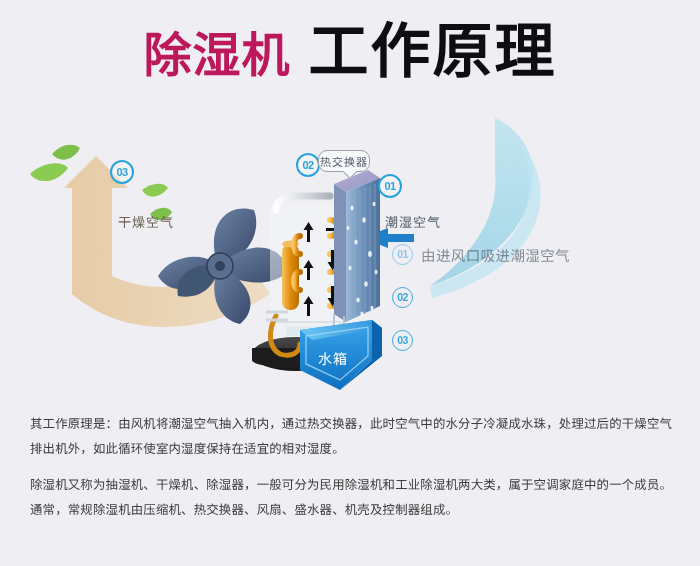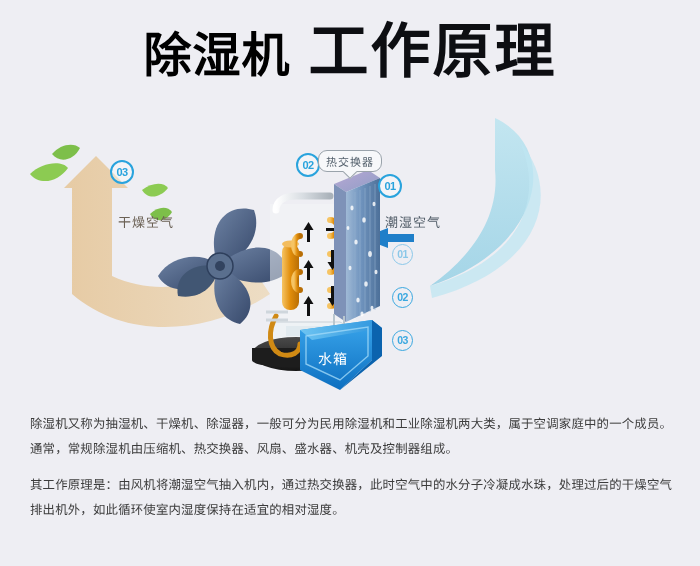--- a/index.html
+++ b/index.html
@@ -12,21 +12,21 @@
   }
   #page{position:relative;width:700px;height:566px;background:#eeeef3;}
 
   
   .title-row{
     position:absolute;left:0;top:22px;width:700px;
     text-align:center;white-space:nowrap;
     line-height:1;
   }
   .title-a{
-    font-size:48px;font-weight:700;color:#000000;
+    font-size:48px;font-weight:700;color:#be185d;
     letter-spacing:1px;vertical-align:baseline;
   }
   .title-b{
     font-size:60px;font-weight:700;color:#0d0e12;
     letter-spacing:2px;margin-left:18px;vertical-align:baseline;
   }
 
   
   .stage{position:absolute;left:0;top:108px;width:700px;height:288px;}
   .stage svg{position:absolute;left:0;top:0;}
@@ -50,21 +50,21 @@
     white-space:nowrap;letter-spacing:1px;
   }
   .lbl-dry{left:118px;top:104px;color:#6b6155;}
   .lbl-wet{left:385px;top:104px;color:#55606b;}
   .lbl-tank{left:318px;top:240px;color:#ffffff;font-size:14px;letter-spacing:1px;}
 
   .callout{
     position:absolute;left:318px;top:42px;
     border:1.4px solid #9aa3ab;border-radius:9px;
     background:#f7f8fa;
-    padding:2px 7px;font-size:11px;color:#54606c;
+    padding:2px 1px;font-size:11px;color:#54606c;
     white-space:nowrap;letter-spacing:1px;
   }
   .callout:after{
     content:"";position:absolute;left:26px;bottom:-6px;
     width:9px;height:9px;background:#f7f8fa;
     border-right:1.4px solid #9aa3ab;border-bottom:1.4px solid #9aa3ab;
     transform:rotate(45deg);
   }
 
   
@@ -287,28 +287,29 @@
     <div class="lbl lbl-dry">干燥空气</div>
     <div class="lbl lbl-wet">潮湿空气</div>
     <div class="lbl lbl-tank">水箱</div>
 
     <div class="callout">热交换器</div>
   </div>
 
   <div class="steps">
     <div class="step faded">
       <div class="step-num">01</div>
+      <div class="step-txt">由进风口吸进潮湿空气</div>
     </div>
     <div class="step">
       <div class="step-num">02</div>
     </div>
     <div class="step">
       <div class="step-num">03</div>
     </div>
   </div>
 
 
   <div class="body-copy">
+    <p>其工作原理是：由风机将潮湿空气抽入机内，通过热交换器，此时空气中的水分子冷凝成水珠，处理过后的干燥空气排出机外，如此循环使室内湿度保持在适宜的相对湿度。</p>
     <p>除湿机又称为抽湿机、干燥机、除湿器，一般可分为民用除湿机和工业除湿机两大类，属于空调家庭中的一个成员。通常，常规除湿机由压缩机、热交换器、风扇、盛水器、机壳及控制器组成。</p>
-    <p>其工作原理是：由风机将潮湿空气抽入机内，通过热交换器，此时空气中的水分子冷凝成水珠，处理过后的干燥空气排出机外，如此循环使室内湿度保持在适宜的相对湿度。</p>
   </div>
 
 </div>
 
 </body></html>

